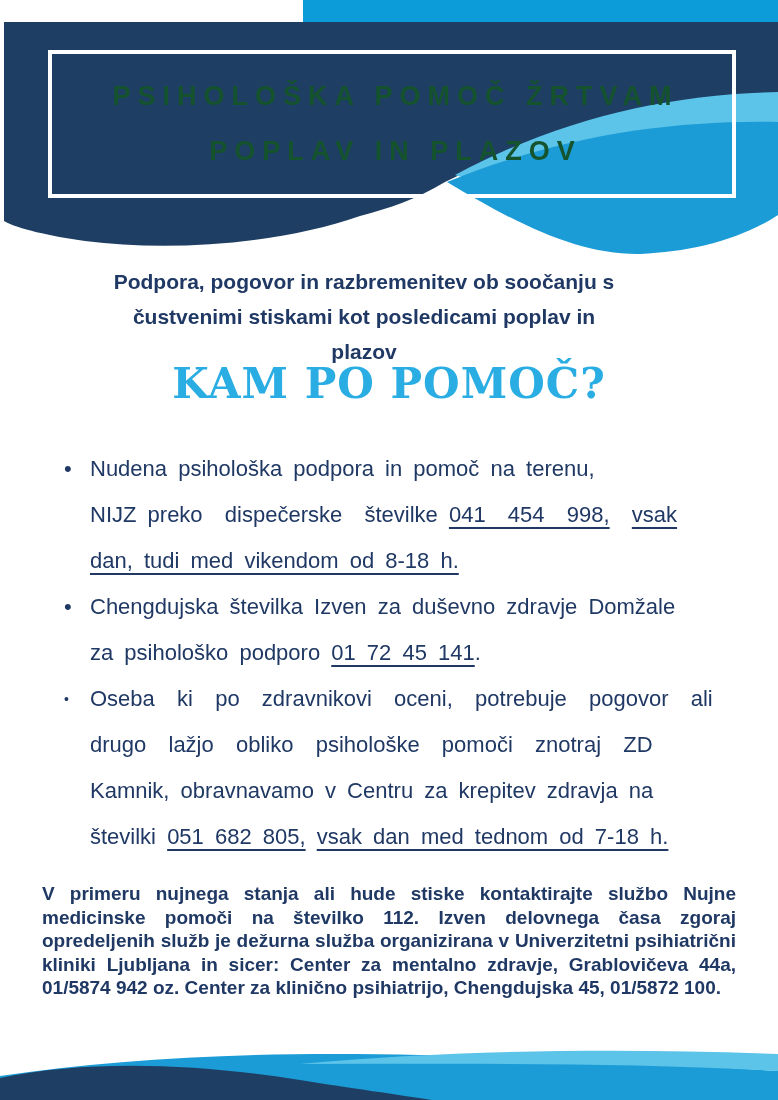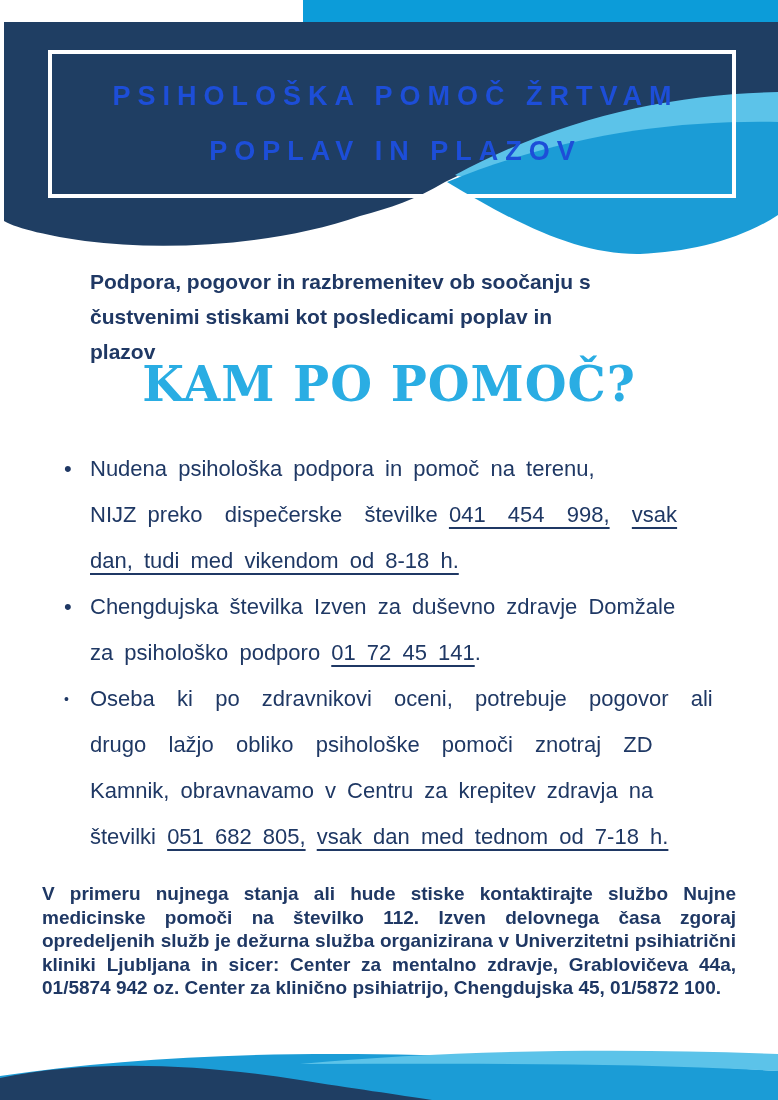--- a/index.html
+++ b/index.html
@@ -8,30 +8,30 @@
     font-family:"Liberation Sans",sans-serif;color:var(--body-text,#1f3864);
   }
   svg{display:block;}
   .hdr{position:absolute;top:0;left:0;width:778px;height:260px;}
   .title-frame{
     position:absolute;top:50px;left:48px;width:680px;height:140px;
     border:4px solid #fff;display:flex;flex-direction:column;align-items:center;
     justify-content:center;gap:24px;z-index:3;
   }
   .title-line{
-    color:#1d4ed8;font-weight:700;font-size:27px;letter-spacing:7px;
+    color:#14532d;font-weight:700;font-size:27px;letter-spacing:7px;
     white-space:nowrap;text-indent:7px;
   }
   .intro{
-    position:absolute;left:90px;top:243px;width:580px;
-    font-weight:700;font-size:21px;line-height:35px;white-space:pre-line;z-index:4;
+    position:absolute;left:74px;top:243px;width:580px;
+    font-weight:700;font-size:21px;line-height:35px;white-space:pre-line;z-index:4;text-align:center;
   }
   .kam{
     position:absolute;left:0;top:358px;width:778px;margin:0;text-align:center;
-    font-family:"DejaVu Serif",serif;font-weight:700;font-size:48px;line-height:52px;
+    font-family:"DejaVu Serif",serif;font-weight:700;font-size:42px;line-height:52px;
     letter-spacing:1px;color:var(--heading-blue,#2aade3);
   }
   .bullets{
     position:absolute;left:64px;top:446px;width:700px;margin:0;padding:0;list-style:none;
     font-size:22px;line-height:46px;word-spacing:5px;
   }
   .bullets li{position:relative;padding-left:26px;white-space:pre-wrap;text-align:left;}
   .mark{position:absolute;left:0;top:0;line-height:46px;font-size:22px;}
   .mark.small{font-size:14px;}
   .b{font-weight:400;}

